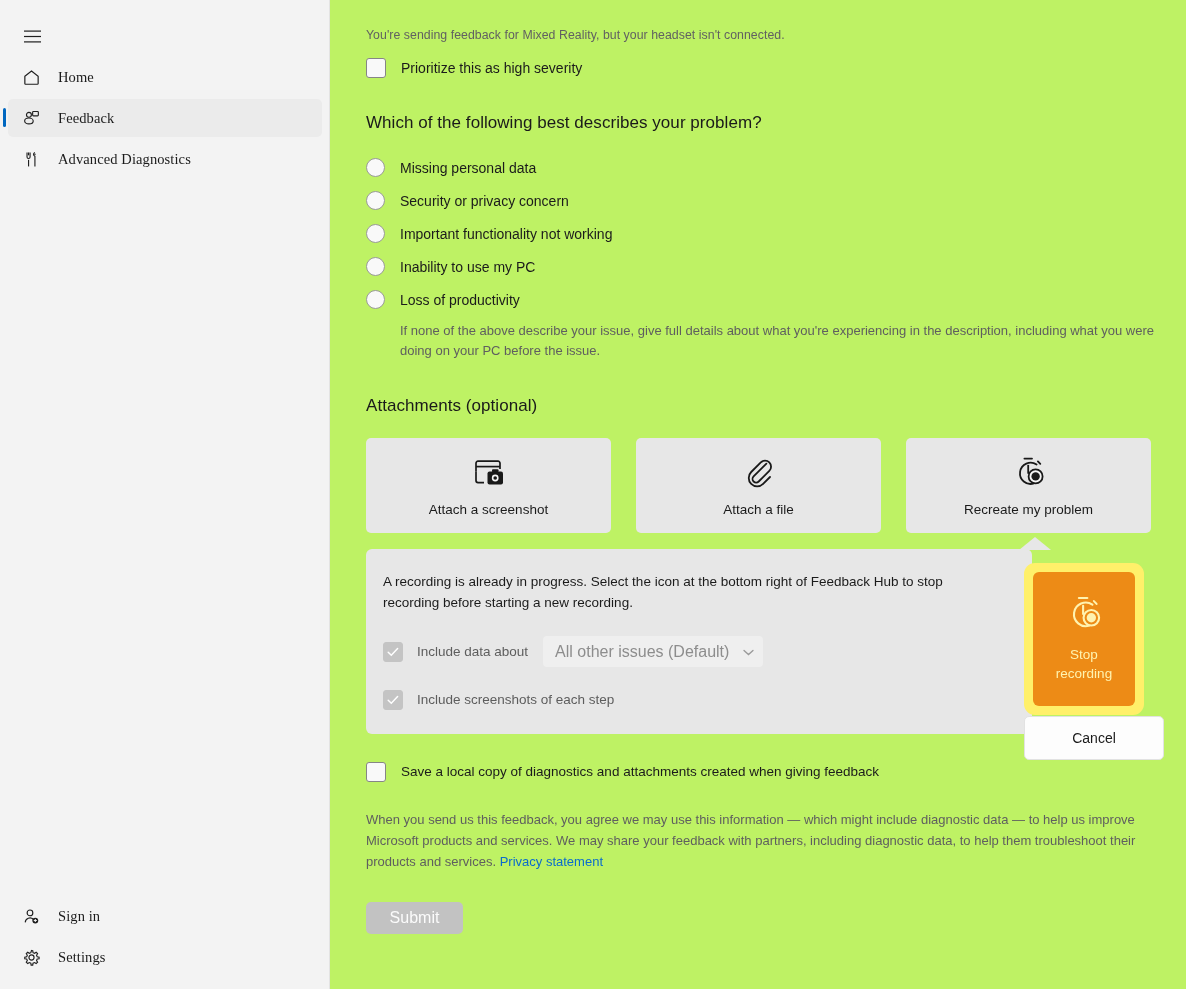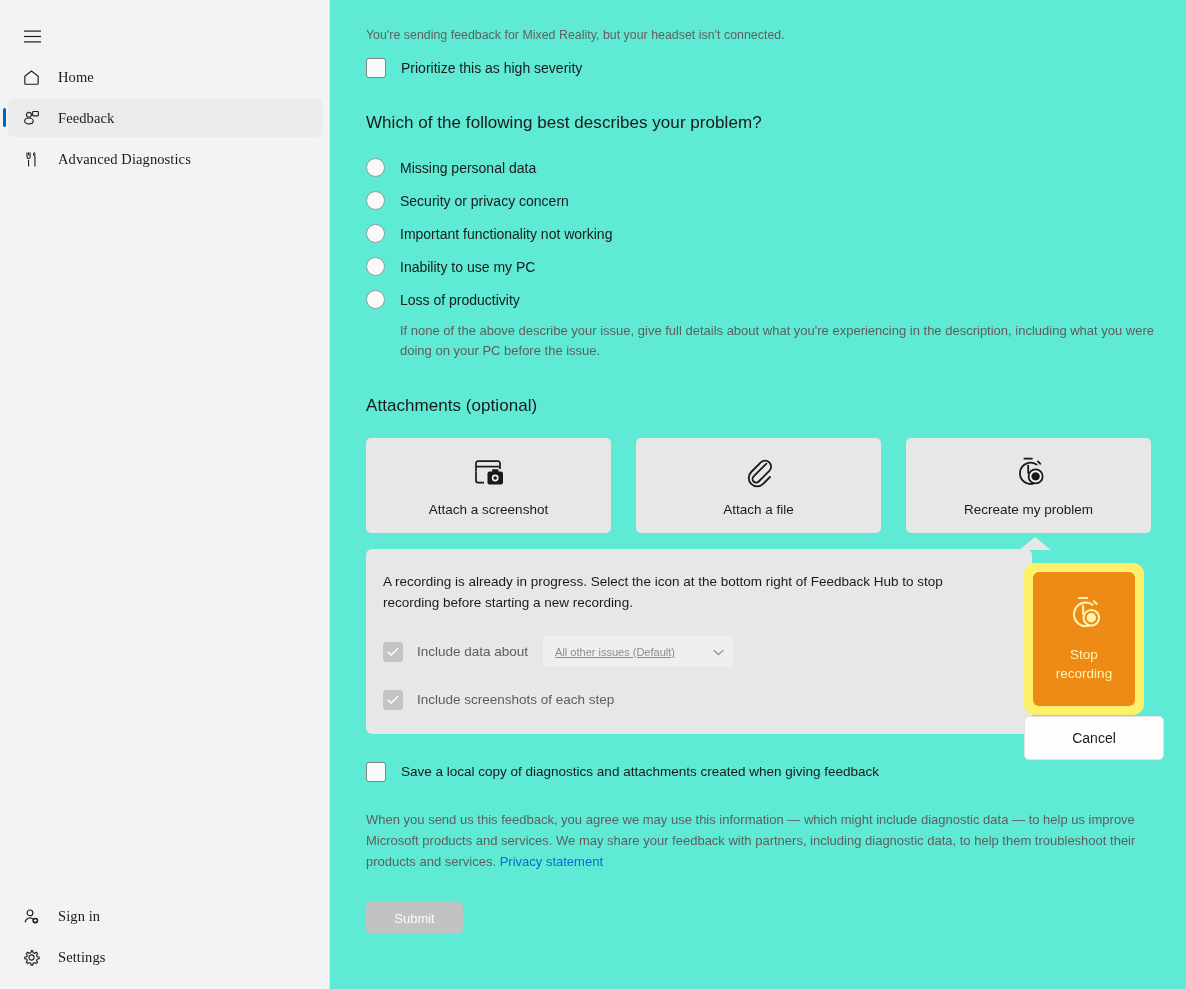--- a/index.html
+++ b/index.html
@@ -44,21 +44,21 @@
     width: 20px; height: 20px; flex: 0 0 20px;
     display: flex; align-items: center; justify-content: center;
     color: #1f1f1f;
   }
   .nav-label { margin-left: 17px; font-size: 14.5px; color: #1b1b1b; letter-spacing: .1px; }
   .nav-bottom { position: absolute; left: 8px; bottom: 10px; width: 314px; }
 
   
   #main {
     flex: 1; position: relative; height: 989px;
-    padding: 0; background: #5eead4;
+    padding: 0; background: #bef264;
     overflow: hidden;
   }
   .content { position: absolute; left: 36px; top: 0; width: 820px; }
 
   .notice { font-size: 12.3px; color: #616161; margin-top: 28px; letter-spacing: .05px; }
 
   .check-row { display: flex; align-items: flex-end; margin-top: 16px; }
   .cbx {
     width: 20px; height: 20px; flex: 0 0 20px;
     border: 1px solid #868686; border-radius: 3px;
@@ -116,23 +116,22 @@
     border-right: 16px solid transparent;
     border-top: 13px solid #e7e7e7;
     transform: rotate(180deg);
   }
   .rec-msg { font-size: 13.5px; color: #1b1b1b; line-height: 21px; max-width: 610px; }
   .rec-check { display: flex; align-items: center; margin-top: 23px; }
   .rec-check .cbx-label { margin-left: 14px; font-size: 13.5px; }
   .dropdown {
     margin-left: 15px; height: 31px; background: #efefef; border-radius: 4px;
     display: flex; align-items: center; padding: 0 9px 0 12px;
-    font-size: 11px; color: #8d8d8d; cursor: default; min-width: 190px;
+    font-size: 16px; color: #8d8d8d; cursor: default; min-width: 190px;
     justify-content: space-between;
-    text-decoration: underline;
   }
   .dd-chev { margin-left: 14px; color: #9a9a9a; font-size: 11px; }
 
   
   .stop-group { position: absolute; left: 1030px; top: 563px; width: 140px; }
   .stop-highlight {
     width: 120px; height: 152px; background: #fff06a; border-radius: 11px;
     padding: 9px; display: flex; align-items: center; justify-content: center;
   }
   .stop-btn {
@@ -156,21 +155,21 @@
 
   .legal {
     margin-top: 27px; font-size: 13px; color: #5f5f5f;
     line-height: 21px; max-width: 770px;
   }
   .legal a { color: #0a6ccd; text-decoration: none; }
 
   .submit-btn {
     margin-top: 30px; width: 97px; height: 32px;
     background: #c2c2c2; border: none; border-radius: 5px;
-    color: #fbfbfb; font-size: 13px; font-family: "Liberation Sans", sans-serif;
+    color: #fbfbfb; font-size: 16px; font-family: "Liberation Sans", sans-serif;
     cursor: default;
   }
 </style>
 </head>
 <body>
 
 <div id="app">
 
   <div id="sidebar">
 

